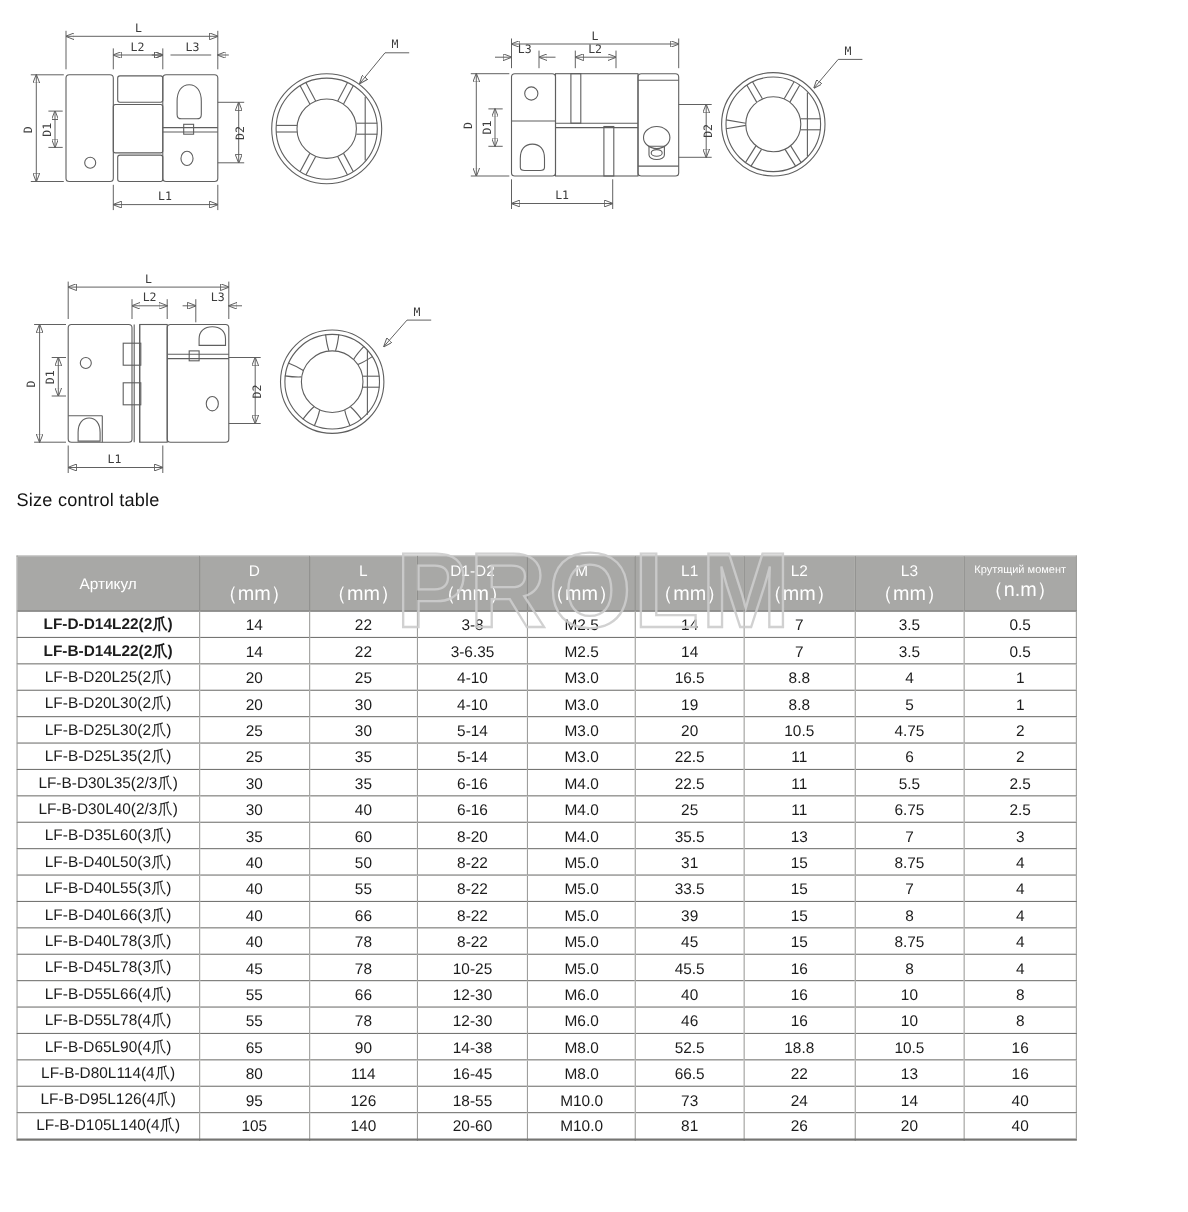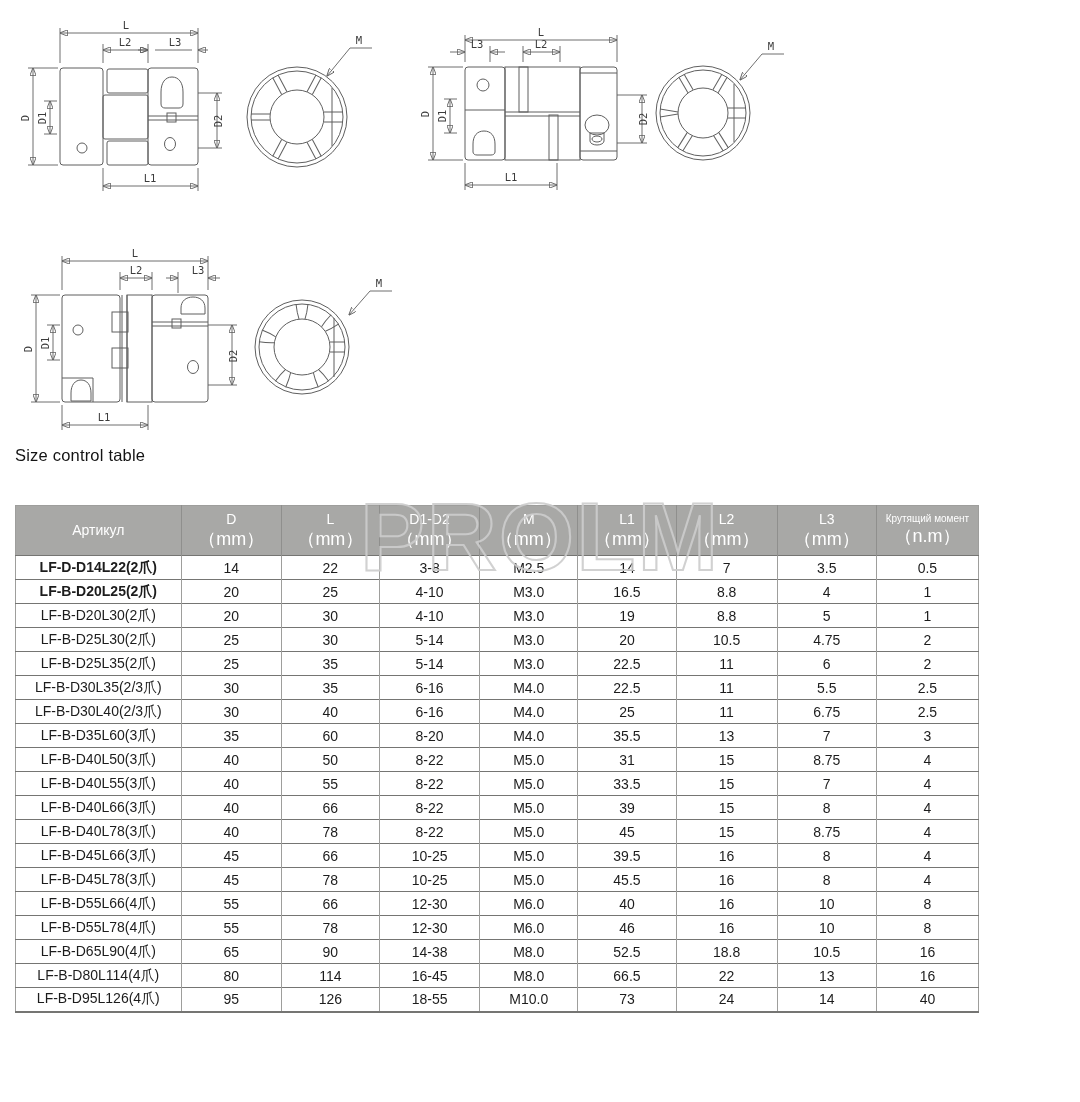--- a/index.html
+++ b/index.html
@@ -366,20 +366,31 @@
           <td>14</td>
           <td>22</td>
           <td>3-8</td>
           <td>M2.5</td>
           <td>14</td>
           <td>7</td>
           <td>3.5</td>
           <td>0.5</td>
         </tr>
         <tr>
+          <td>LF-B-D14L22(2爪)</td>
+          <td>14</td>
+          <td>22</td>
+          <td>3-6.35</td>
+          <td>M2.5</td>
+          <td>14</td>
+          <td>7</td>
+          <td>3.5</td>
+          <td>0.5</td>
+        </tr>
+        <tr>
           <td>LF-B-D20L25(2爪)</td>
           <td>20</td>
           <td>25</td>
           <td>4-10</td>
           <td>M3.0</td>
           <td>16.5</td>
           <td>8.8</td>
           <td>4</td>
           <td>1</td>
         </tr>
@@ -487,31 +498,20 @@
           <td>40</td>
           <td>78</td>
           <td>8-22</td>
           <td>M5.0</td>
           <td>45</td>
           <td>15</td>
           <td>8.75</td>
           <td>4</td>
         </tr>
         <tr>
-          <td>LF-B-D45L66(3爪)</td>
-          <td>45</td>
-          <td>66</td>
-          <td>10-25</td>
-          <td>M5.0</td>
-          <td>39.5</td>
-          <td>16</td>
-          <td>8</td>
-          <td>4</td>
-        </tr>
-        <tr>
           <td>LF-B-D45L78(3爪)</td>
           <td>45</td>
           <td>78</td>
           <td>10-25</td>
           <td>M5.0</td>
           <td>45.5</td>
           <td>16</td>
           <td>8</td>
           <td>4</td>
         </tr>
@@ -563,19 +563,30 @@
           <td>LF-B-D95L126(4爪)</td>
           <td>95</td>
           <td>126</td>
           <td>18-55</td>
           <td>M10.0</td>
           <td>73</td>
           <td>24</td>
           <td>14</td>
           <td>40</td>
         </tr>
+        <tr>
+          <td>LF-B-D105L140(4爪)</td>
+          <td>105</td>
+          <td>140</td>
+          <td>20-60</td>
+          <td>M10.0</td>
+          <td>81</td>
+          <td>26</td>
+          <td>20</td>
+          <td>40</td>
+        </tr>
       </tbody>
   </table>
 </div>
 
 <svg class="watermark" width="370" height="118" viewBox="0 0 370 118">
   <text x="4" y="102">PROLM</text>
 </svg>
 
 </body></html>

